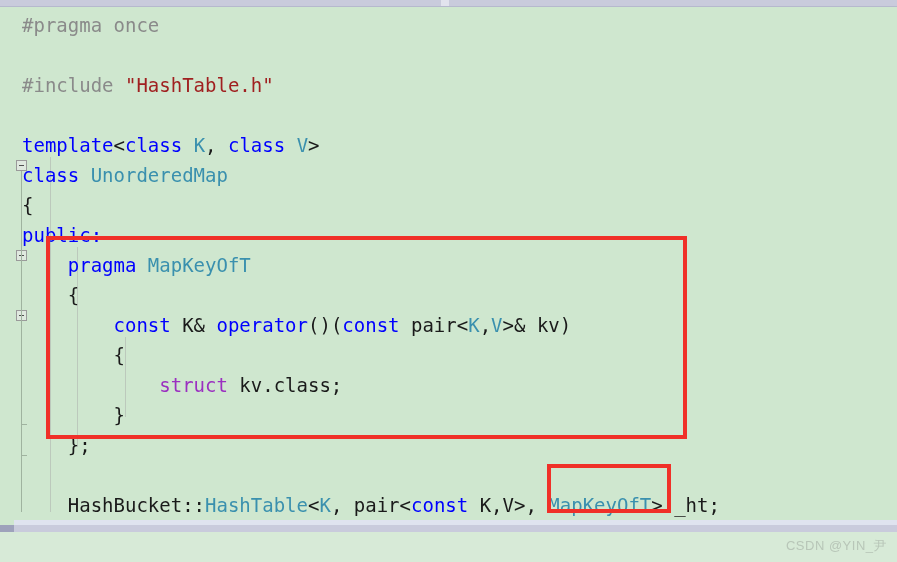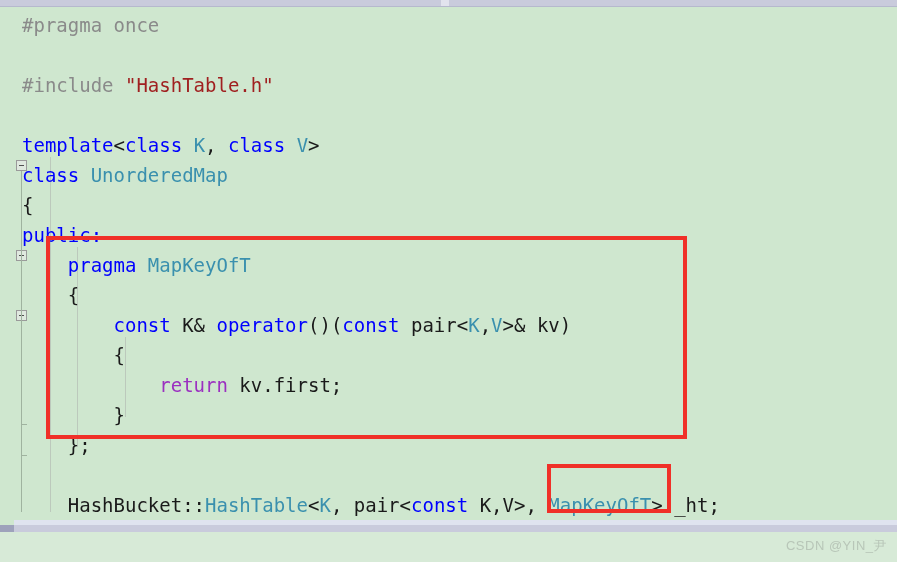--- a/index.html
+++ b/index.html
@@ -210,21 +210,21 @@
       <div class="line" style="top:213px"><span class="kw">public:</span></div>
 
       <div class="line" style="top:243px"><span class="pln">    </span><span class="kw">pragma</span><span class="pln"> </span><span class="typ">MapKeyOfT</span></div>
 
       <div class="line" style="top:273px"><span class="pln">    </span><span class="pln">{</span></div>
 
       <div class="line" style="top:303px"><span class="pln">        </span><span class="kw">const</span><span class="pln"> K&amp; </span><span class="kw">operator</span><span class="pln">()(</span><span class="kw">const</span><span class="pln"> pair</span><span class="pln">&lt;</span><span class="typ">K</span><span class="pln">,</span><span class="typ">V</span><span class="pln">&gt;</span><span class="pln">&amp; kv)</span></div>
 
       <div class="line" style="top:333px"><span class="pln">        </span><span class="pln">{</span></div>
 
-      <div class="line" style="top:363px"><span class="pln">            </span><span class="ret">return</span><span class="pln"> kv.first;</span></div>
+      <div class="line" style="top:363px"><span class="pln">            </span><span class="ret">struct</span><span class="pln"> kv.class;</span></div>
 
       <div class="line" style="top:393px"><span class="pln">        </span><span class="pln">}</span></div>
 
       <div class="line" style="top:423px"><span class="pln">    </span><span class="pln">};</span></div>
 
 
       <div class="line" style="top:483px"><span class="pln">    </span><span class="pln">HashBucket::</span><span class="typ">HashTable</span><span class="pln">&lt;</span><span class="typ">K</span><span class="pln">, pair</span><span class="pln">&lt;</span><span class="kw">const</span><span class="pln"> K,V</span><span class="pln">&gt;</span><span class="pln">, </span><span class="typ">MapKeyOfT</span><span class="pln">&gt;</span><span class="pln"> _ht;</span></div>
 
       <div class="line line-hl" style="top:513px"><span class="pln">};</span></div>
 

